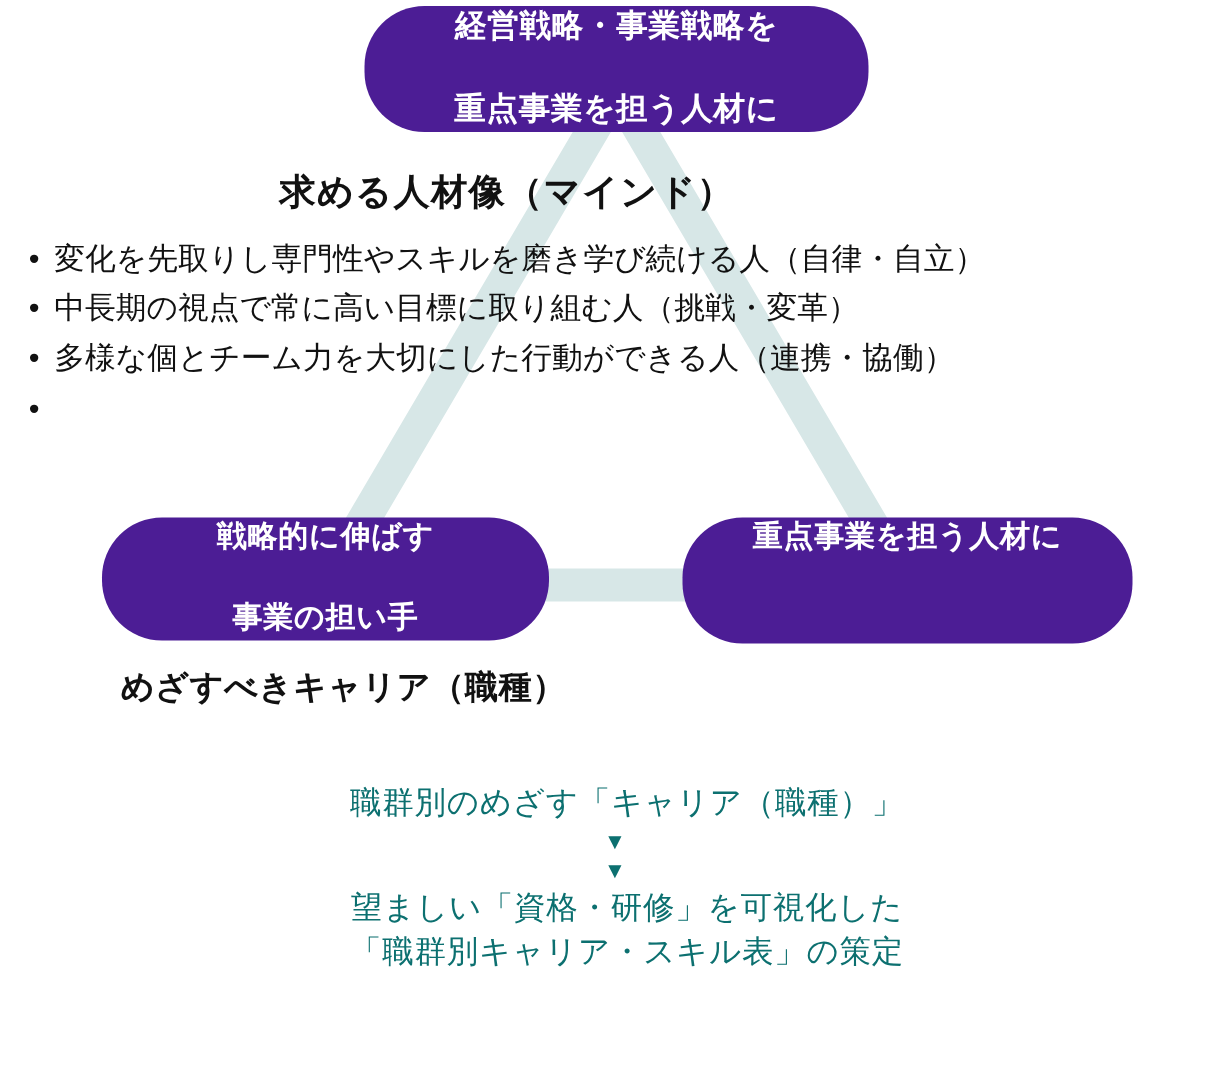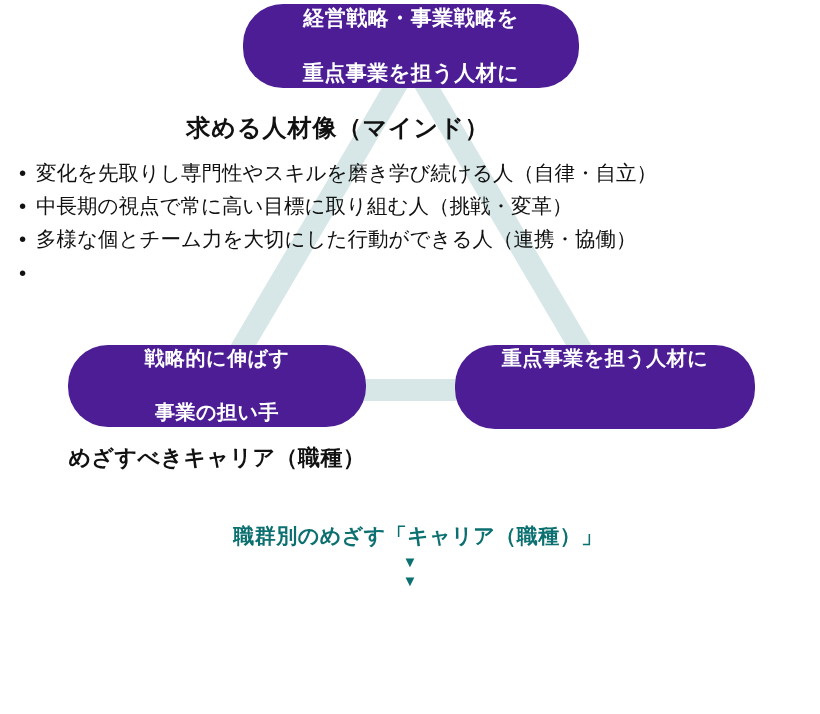--- a/index.html
+++ b/index.html
@@ -111,20 +111,21 @@
 
   
   .caption {
     position: absolute;
     font-size: 22px;
     font-weight: bold;
     color: #111111;
     text-align: center;
     letter-spacing: 0.5px;
     white-space: nowrap;
+    margin-left: 12px;
   }
   #caption-left {
     left: 68px;
     top: 443px;
     width: 298px;
   }
   #caption-right {
     left: 455px;
     top: 443px;
     width: 300px;
@@ -134,21 +135,21 @@
   #flow {
     position: absolute;
     left: 0;
     top: 522px;
     width: 820px;
     text-align: center;
     color: #0c7070;
   }
   .flow-step {
     font-size: 21px;
-    font-weight: bold;
+    font-weight: normal;
     line-height: 1.38;
     letter-spacing: 0.5px;
     margin-left: 16px;
   }
   .flow-arrow {
     font-size: 15px;
     line-height: 1;
     margin: 3px 0 4px 0;
     color: #0c7070;
   }
@@ -187,15 +188,19 @@
   </div>
 
   <div class="caption" id="caption-left">めざすべきキャリア（職種）</div>
 
   <div id="flow">
     <div class="flow-step">
       <span>職群別のめざす「キャリア（職種）」</span>
     </div>
     <div class="flow-arrow">▼</div>
     <div class="flow-arrow">▼</div>
+    <div class="flow-step">
+      <div>望ましい「資格・研修」を可視化した</div>
+      <div>「職群別キャリア・スキル表」の策定</div>
+    </div>
   </div>
 
 </div>
 
 </body></html>

